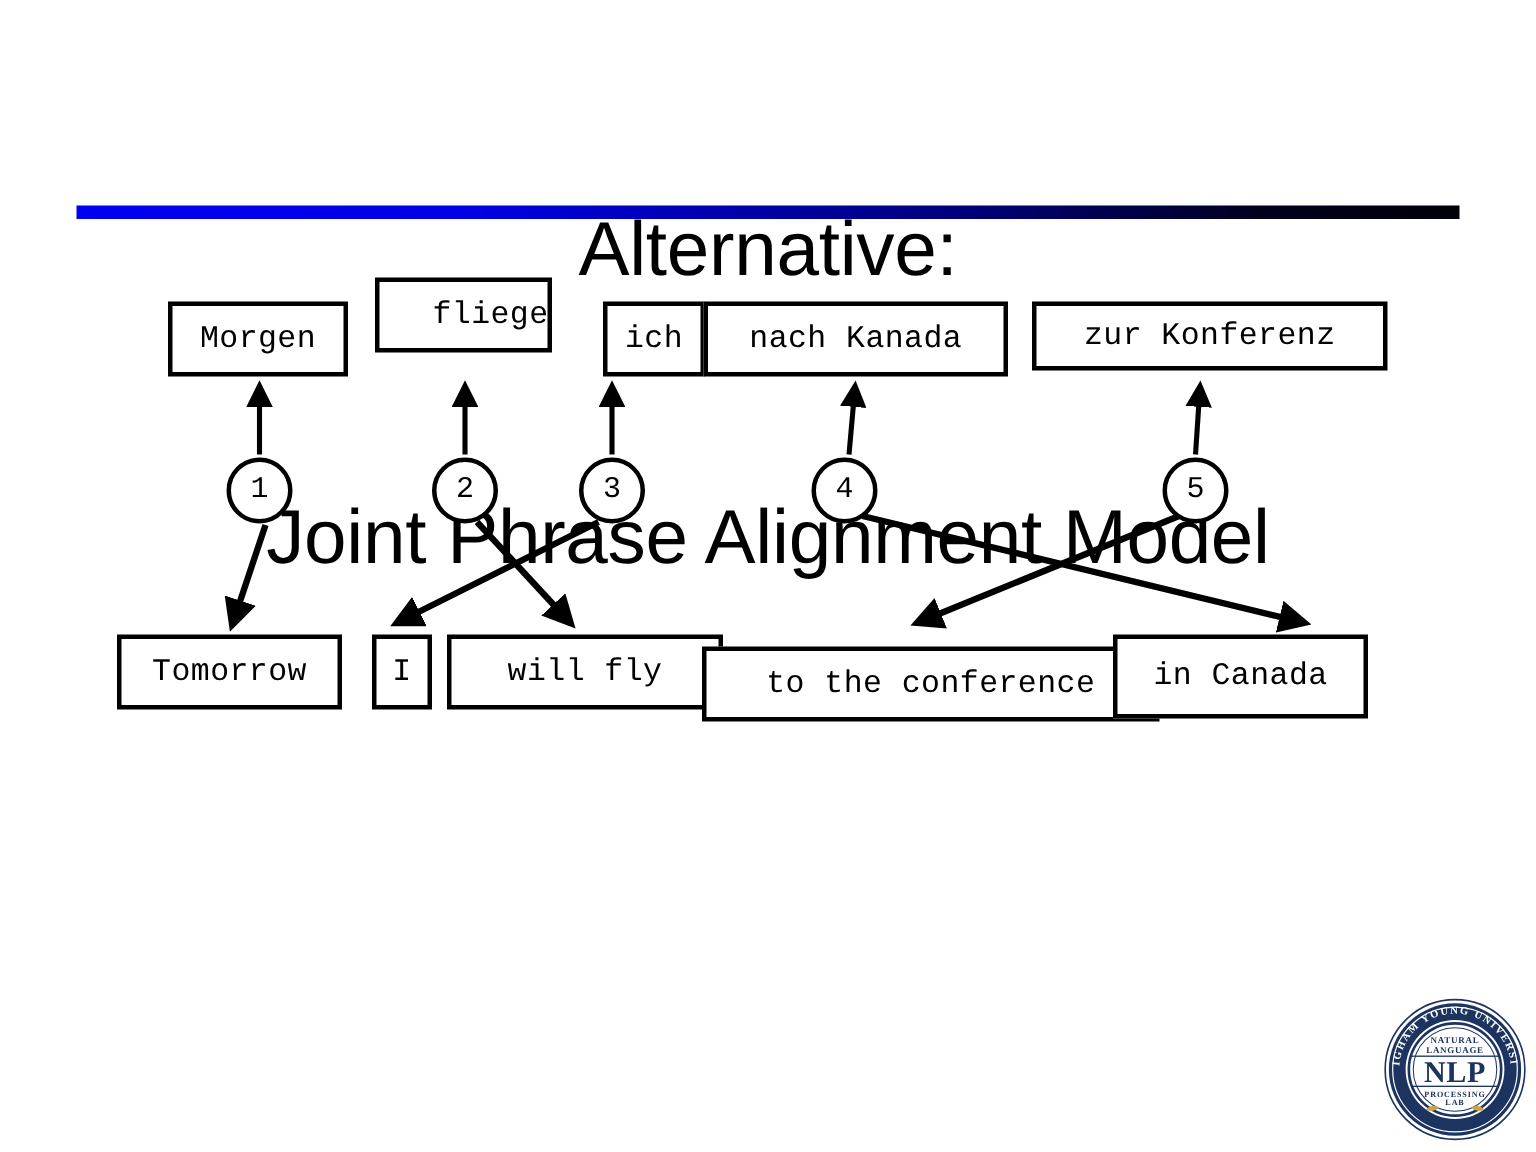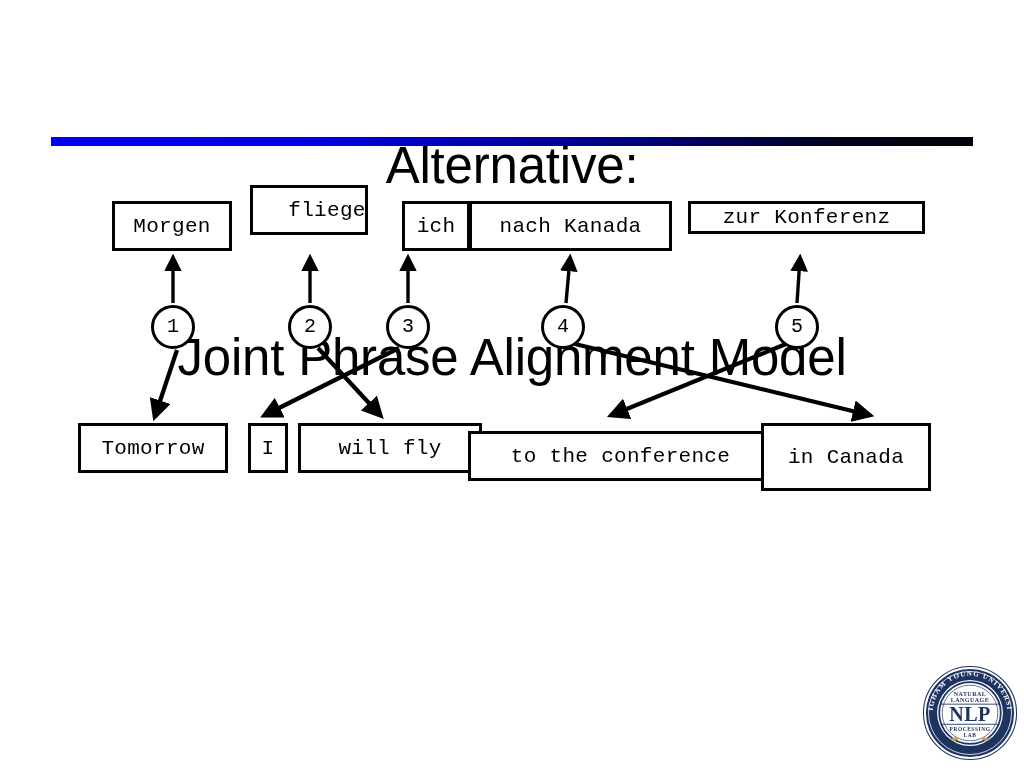--- a/index.html
+++ b/index.html
@@ -136,28 +136,28 @@
         <line x1="575" y1="344" x2="869" y2="415"></line>
         <line x1="786" y1="344" x2="612" y2="415"></line>
       </g>
   </svg>
 
   <div id="source-row">
       <div class="phrase-box" style="left: 112px; top: 201px; width: 120px; height: 50px;"><span>Morgen</span></div>
       <div class="phrase-box" style="left: 250px; top: 185px; width: 118px; height: 50px; padding-left: 36px;"><span>fliege</span></div>
       <div class="phrase-box" style="left: 402px; top: 201px; width: 68px; height: 50px;"><span>ich</span></div>
       <div class="phrase-box" style="left: 469px; top: 201px; width: 203px; height: 50px;"><span>nach Kanada</span></div>
-      <div class="phrase-box" style="left: 688px; top: 201px; width: 237px; height: 33px;"><span>zur Konferenz</span></div>
+      <div class="phrase-box" style="left: 688px; top: 201px; width: 237px; height: 46px;"><span>zur Konferenz</span></div>
     </div>
   <div id="target-row">
       <div class="phrase-box" style="left: 78px; top: 423px; width: 150px; height: 50px;"><span>Tomorrow</span></div>
       <div class="phrase-box" style="left: 248px; top: 423px; width: 40px; height: 50px;"><span>I</span></div>
       <div class="phrase-box" style="left: 298px; top: 423px; width: 184px; height: 50px;"><span>will fly</span></div>
       <div class="phrase-box" style="left: 468px; top: 431px; width: 305px; height: 50px;"><span>to the conference</span></div>
-      <div class="phrase-box" style="left: 761px; top: 423px; width: 170px; height: 68px;"><span>in Canada</span></div>
+      <div class="phrase-box" style="left: 742px; top: 423px; width: 170px; height: 56px;"><span>in Canada</span></div>
     </div>
   <div id="node-row">
       <div class="align-node" style="left: 151px; top: 305px;">
         <span>1</span>
       </div>
       <div class="align-node" style="left: 288px; top: 305px;">
         <span>2</span>
       </div>
       <div class="align-node" style="left: 386px; top: 305px;">
         <span>3</span>

